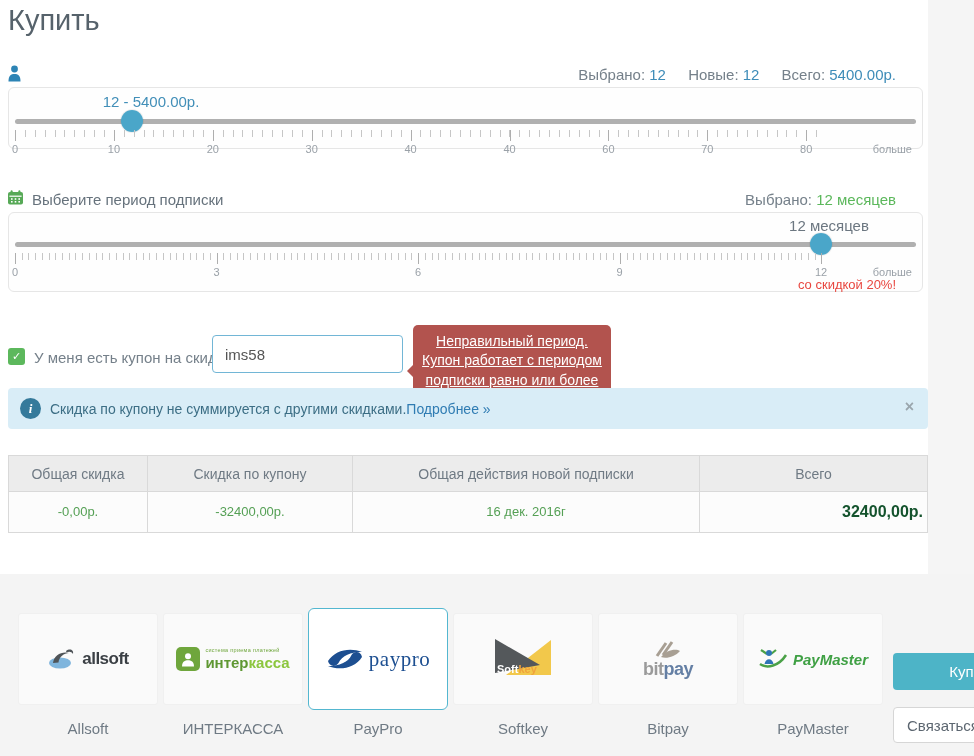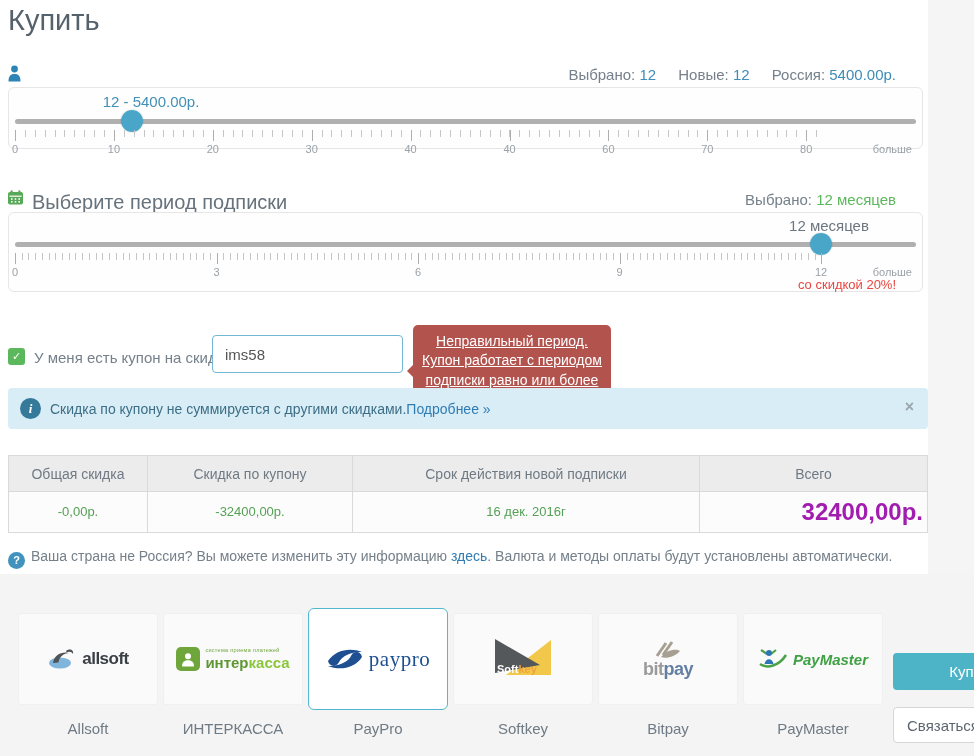--- a/index.html
+++ b/index.html
@@ -12,21 +12,21 @@
   }
   .content-card { position:absolute; left:0; top:0; width:928px; height:574px; background:#ffffff; }
 
   
   .page-title { position:absolute; left:8px; top:4px; font-size:29px; font-weight:400; color:#56626b; }
 
   
   .sec1-head { position:absolute; left:8px; top:64px; width:912px; height:22px; }
   .sec2-head { position:absolute; left:8px; top:189px; width:912px; height:22px; }
   .head-icon { position:absolute; left:0; top:1px; }
-  .sec-title { position:absolute; left:24px; top:2px; font-size:20px; color:#66727c; }
+  .sec-title { position:absolute; left:24px; top:2px; font-size:15px; color:#66727c; }
   .stats { position:absolute; right:24px; top:2px; font-size:15px; color:#75808a; white-space:nowrap; }
   .stats .pair { margin-left:18px; }
   .stats .val { color:#3e8cb8; }
   .sel-green { color:#5cb85c; }
 
   
   .panel { position:absolute; left:8px; width:915px; background:#fefefe; border:1px solid #e6e6e6; border-radius:6px; }
   .panel1 { top:87px; height:62px; }
   .panel2 { top:212px; height:80px; }
   .slider-val { position:absolute; top:5px; font-size:15px; color:#428fb8; white-space:nowrap; transform:translateX(-50%); }
@@ -63,21 +63,21 @@
   .banner-text { position:absolute; left:42px; top:13px; font-size:14px; color:#3c6e85; }
   .banner-link { color:#2f7cb3; text-decoration:none; cursor:pointer; }
   .banner-close { position:absolute; right:14px; top:10px; font-size:16px; color:#9aa6ad; cursor:pointer; font-weight:bold; }
 
   
   .summary { position:absolute; left:8px; top:455px; width:920px; border:1px solid #d9d9d9; }
   .t-row { display:grid; grid-template-columns:139px 205px 347px 227px; }
   .t-head .t-cell { background:#ececec; height:36px; line-height:36px; font-size:14px; color:#6f7a84; text-align:center; border-right:1px solid #d9d9d9; border-bottom:1px solid #d9d9d9; }
   .t-body .t-cell { background:#fcfcfc; height:40px; line-height:40px; font-size:13px; color:#55a055; text-align:center; border-right:1px solid #d9d9d9; }
   .t-cell:last-child { border-right:none; }
-  .t-body .t-cell.total { font-size:24px; font-weight:bold; color:#a21caf; text-align:right; padding-right:4px; }
+  .t-body .t-cell.total { font-size:16px; font-weight:bold; color:#14532d; text-align:right; padding-right:4px; }
 
   
   .country-note { position:absolute; left:8px; top:548px; width:912px; font-size:14px; color:#75808a; }
   .q-icon { display:inline-block; width:17px; height:17px; border-radius:50%; background:#4193bd; color:#fff; font-size:11px; font-weight:bold; text-align:center; line-height:17px; vertical-align:-3px; margin-right:6px; }
   .note-link { color:#2f7cb3; text-decoration:none; cursor:pointer; }
 
   
   .payment { position:absolute; left:0; top:574px; width:974px; height:182px; background:#f4f4f4; }
   .methods { position:absolute; left:18px; top:0; display:flex; }
   .method { position:relative; width:140px; margin-right:5px; height:176px; }
@@ -116,21 +116,21 @@
   <div class="sec1-head">
     <span class="head-icon">
       <svg width="13" height="17" viewBox="0 0 13 17">
           <circle cx="6.5" cy="4" r="3.4" fill="#2d84b5"></circle>
           <path d="M.5 16.5 C.5 10.5 3 9 6.5 9 C10 9 12.5 10.5 12.5 16.5 Z" fill="#2d84b5"></path>
         </svg>
     </span>
     <span class="stats">
       <span class="pair"><span>Выбрано:</span> <span class="val">12</span></span>
       <span class="pair"><span>Новые:</span> <span class="val">12</span></span>
-      <span class="pair"><span>Россия:</span> <span class="val">5400.00р.</span></span>
+      <span class="pair"><span>Всего:</span> <span class="val">5400.00р.</span></span>
     </span>
   </div>
 
   <div class="panel panel1">
     <div class="slider-val" style="left:142px;">12 - 5400.00р.</div>
     <div class="track"></div>
     <div class="handle"></div>
     <div class="ruler" id="ruler1" style="--minor:9.89px;">
       <div class="minors"></div>
     <div class="major-tick" style="left: 0px;"></div>
@@ -209,34 +209,31 @@
   <div class="banner">
     <span class="banner-icon">i</span>
     <span class="banner-text"><span>Скидка по купону не суммируется с другими скидками.</span><a class="banner-link">Подробнее »</a></span>
     <span class="banner-close">×</span>
   </div>
 
   <div class="summary">
     <div class="t-row t-head" id="summary-head">
         <div class="t-cell">Общая скидка</div>
         <div class="t-cell">Скидка по купону</div>
-        <div class="t-cell">Срок действия новой подписки</div>
+        <div class="t-cell">Общая действия новой подписки</div>
         <div class="t-cell">Всего</div>
       </div>
     <div class="t-row t-body" id="summary-body">
         <div class="t-cell">-0,00р.</div>
         <div class="t-cell">-32400,00р.</div>
         <div class="t-cell">16 дек. 2016г</div>
         <div class="t-cell total">32400,00р.</div>
       </div>
   </div>
 
-  <div class="country-note">
-    <span class="q-icon">?</span><span>Ваша страна не Россия? Вы можете изменить эту информацию </span><a class="note-link">здесь</a><span>. Валюта и методы оплаты будут установлены автоматически.</span>
-  </div>
 
 </div>
 
 <div class="payment">
   <div class="methods" id="methods">
       <div class="method">
         <div class="tile">
           <span class="logo">
       <svg width="30" height="22" viewBox="0 0 30 22">
               <ellipse cx="13" cy="15" rx="11" ry="5.5" fill="#7fb5dd"></ellipse>

